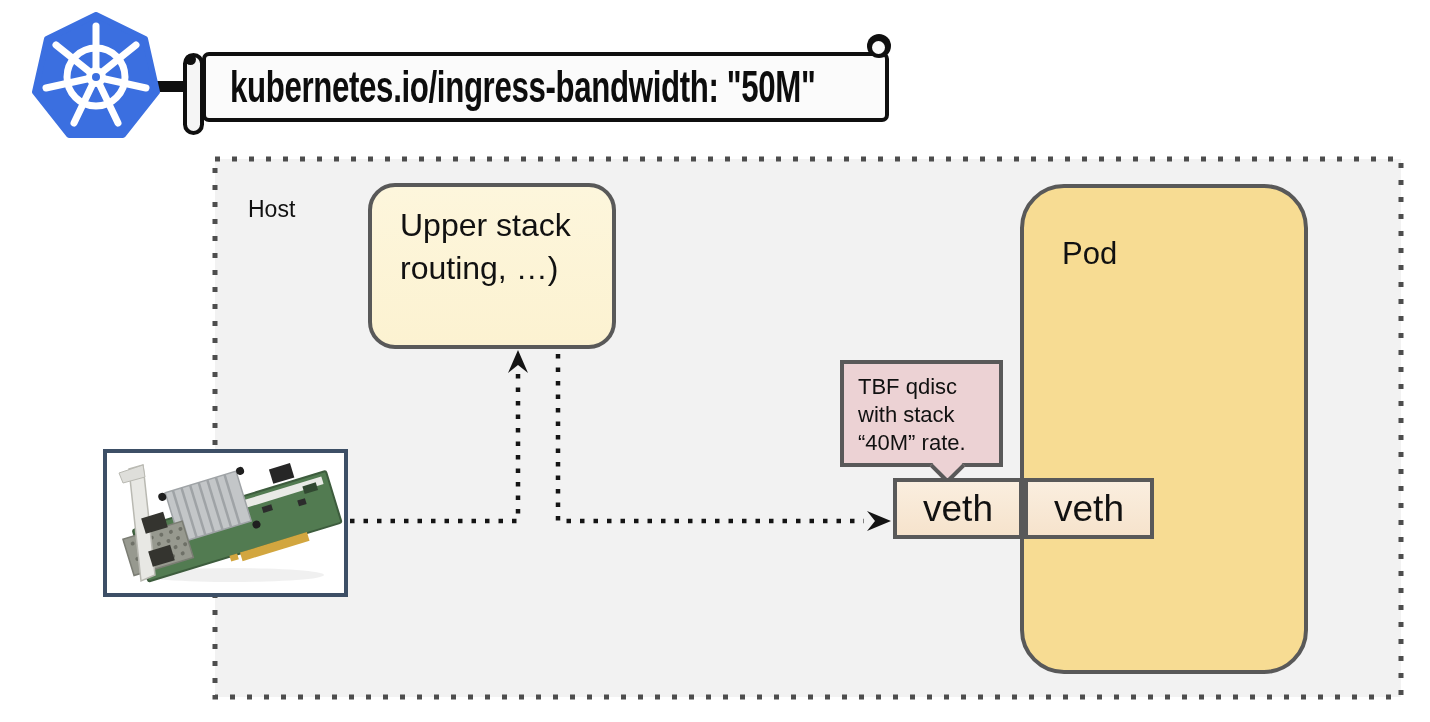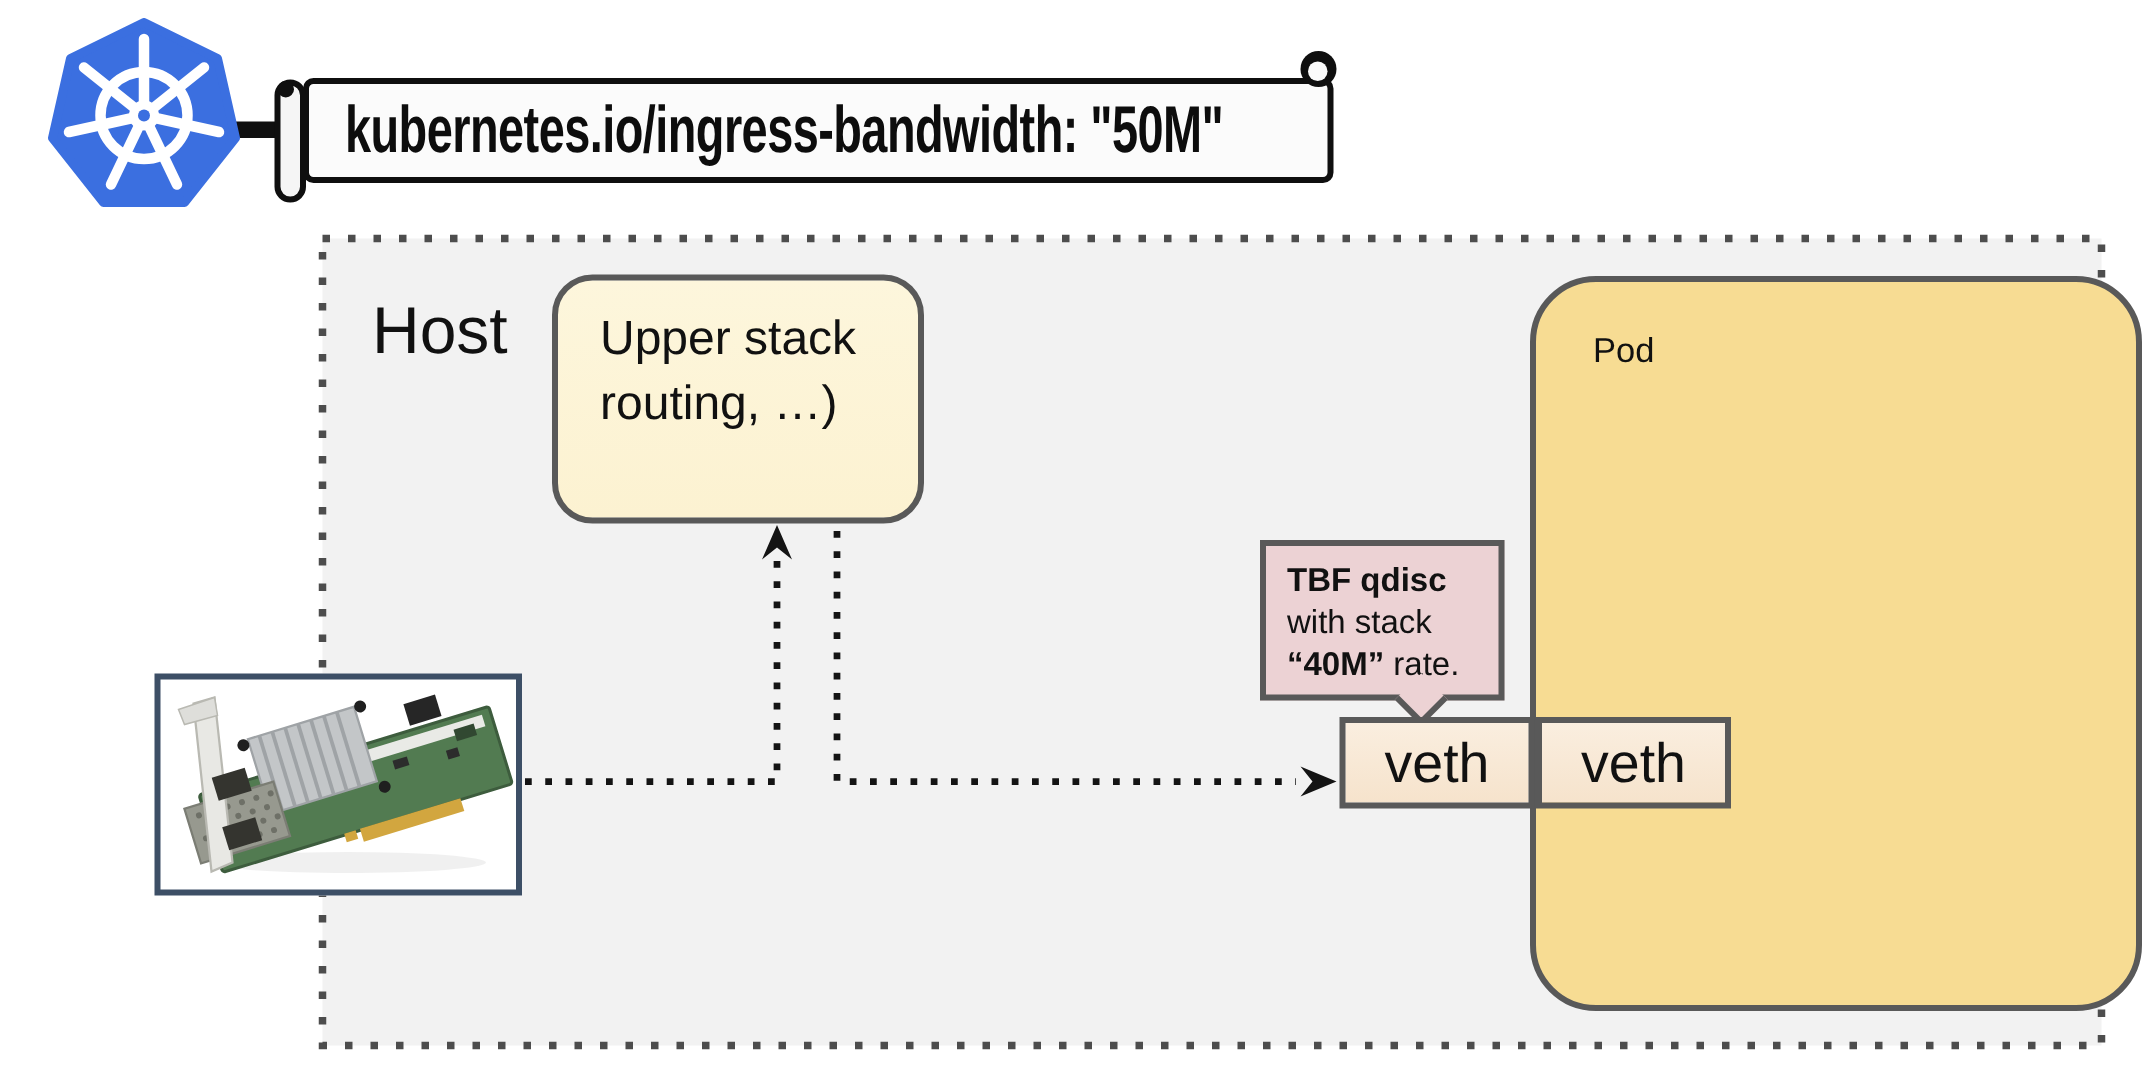--- a/index.html
+++ b/index.html
@@ -36,52 +36,52 @@
   .banner-curl{
     position:absolute;left:867px;top:34px;width:24px;height:24px;z-index:4;
     background:#0f0f0f;border-radius:50%;
   }
   .banner-curl::after{
     content:"";position:absolute;left:5px;top:7px;width:13px;height:13px;
     border-radius:50%;background:#fbfbfb;
   }
 
   
-  .host-label{position:absolute;left:248px;top:196px;z-index:2;font-size:44px;}
+  .host-label{position:absolute;left:248px;top:196px;z-index:2;font-size:23px;}
   .upper-stack{
     position:absolute;left:368px;top:183px;width:248px;height:166px;z-index:2;
     background:linear-gradient(180deg,#fdf6dc,var(--upper-stack-fill,#fcf2d1));
     border:4px solid var(--border-gray,#595959);border-radius:27px;
     padding:17px 0 0 28px;font-size:32px;line-height:43px;
   }
   .us-line{white-space:pre;}
   .pod{
-    position:absolute;left:1020px;top:184px;width:408px;height:490px;z-index:2;
+    position:absolute;left:1020px;top:184px;width:288px;height:490px;z-index:2;
     background:var(--pod-fill,#f7dc93);
     border:4px solid var(--border-gray,#595959);border-radius:44px;
-    padding:32px 0 0 38px;font-size:23px;
+    padding:48px 0 0 38px;font-size:31px;
   }
   .veth{
     position:absolute;top:478px;width:130px;height:61px;z-index:3;
     background:linear-gradient(180deg,#faeedf,var(--veth-fill,#f6e3cc));
     border:4px solid var(--border-gray,#595959);
     display:flex;align-items:center;justify-content:center;
     font-size:37px;
   }
   .veth-host{left:893px;}
   .veth-pod{left:1024px;}
 
   
   .callout{
     position:absolute;left:840px;top:360px;width:163px;height:107px;z-index:2;
     background:var(--callout-fill,#ecd2d4);
     border:4px solid var(--border-gray,#595959);
     padding:9px 6px 0 14px;font-size:22px;line-height:28px;
   }
-  .callout .bold{font-weight:700;}
+  .callout .bold{font-weight:400;}
   .callout-tail{
     position:absolute;left:91px;bottom:-16px;width:25px;height:25px;z-index:-1;
     background:var(--callout-fill,#ecd2d4);
     border-right:4px solid var(--border-gray,#595959);
     border-bottom:4px solid var(--border-gray,#595959);
     transform:rotate(45deg);
   }
   .callout-tail.front{z-index:1;border-top:none;border-left:none;}
 
   

